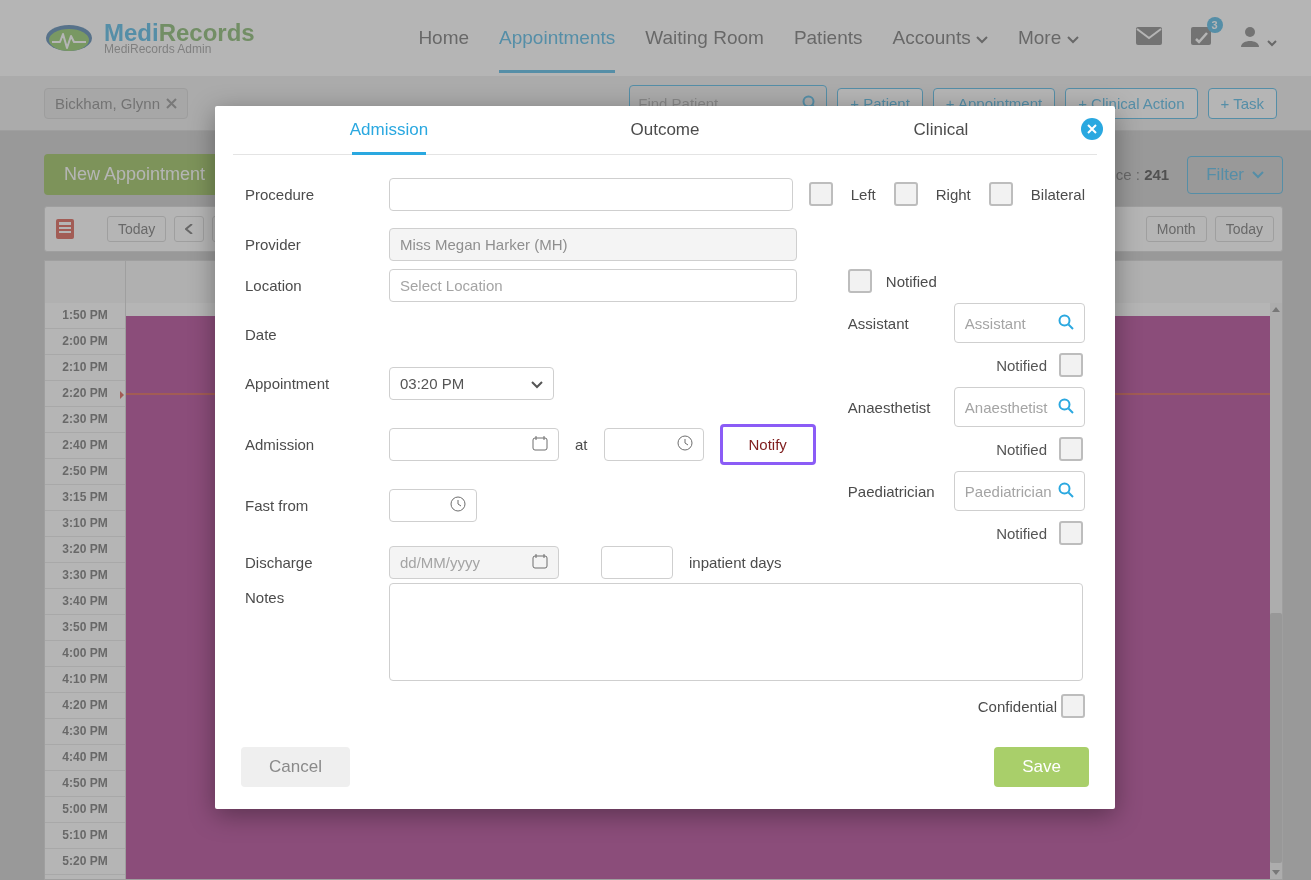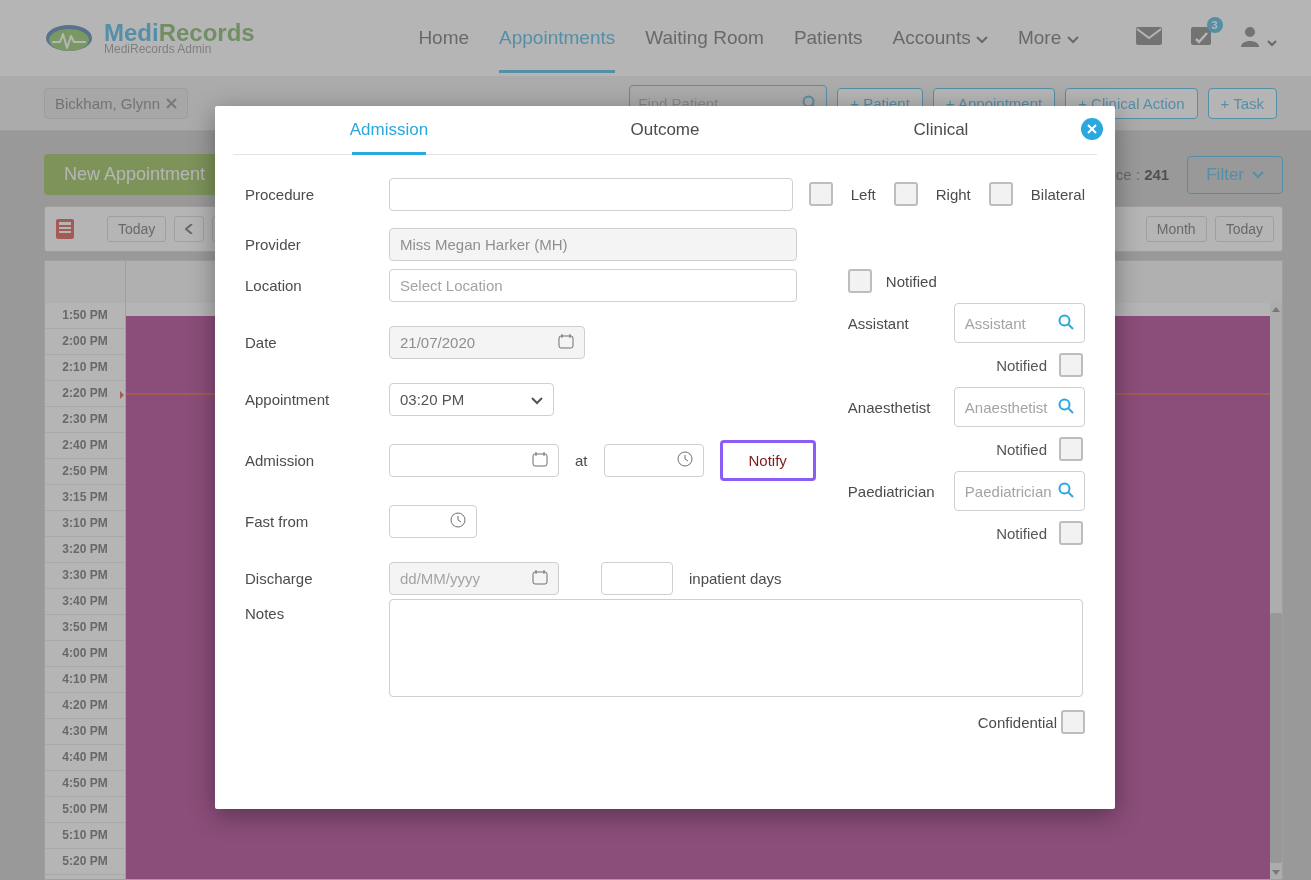--- a/index.html
+++ b/index.html
@@ -272,28 +272,20 @@
     <div class="row" style="align-items:flex-start;">
       <div style="display:flex;flex-direction:column;gap:24px;">
 
         <div style="display:flex;align-items:center;gap:16px;">
           <div class="lab">Location</div>
           <div class="inp place" style="width:408px">Select Location</div>
         </div>
 
         <div style="display:flex;align-items:center;gap:16px;">
           <div class="lab">Date</div>
-          <div class="inp grey" style="width:196px">
-            <span>21/07/2020</span>
-            <span class="r-icon"><svg width="16" height="16">
-                  <rect x="1" y="3" width="14" height="12" rx="2" stroke="#6e6e6e" fill="none"></rect>
-                  <line x1="4" y1="1" x2="4" y2="5" stroke="#6e6e6e"></line>
-                  <line x1="12" y1="1" x2="12" y2="5" stroke="#6e6e6e"></line>
-                </svg></span>
-          </div>
         </div>
 
         <div style="display:flex;align-items:center;gap:16px;">
           <div class="lab">Appointment</div>
           <div class="inp" style="width:165px">
             <span>03:20 PM</span>
             <span class="r-icon"><svg width="12" height="8">
                   <path d="M1 1 L6 6 L11 1" stroke="#555" stroke-width="2" fill="none"></path>
                 </svg></span>
           </div>
@@ -405,13 +397,17 @@
       <div class="lab" style="padding-top:6px">Notes</div>
       <textarea class="notes" style=""></textarea>
     </div>
 
     <div class="row" style="justify-content:flex-end;gap:4px;">
       <span>Confidential</span>
       <div class="chk"></div>
     </div>
   </div>
 
+  <div class="footer">
+    <div class="btn cancel">Cancel</div>
+    <div class="btn save">Save</div>
+  </div>
 </div>
 
 </body></html>

